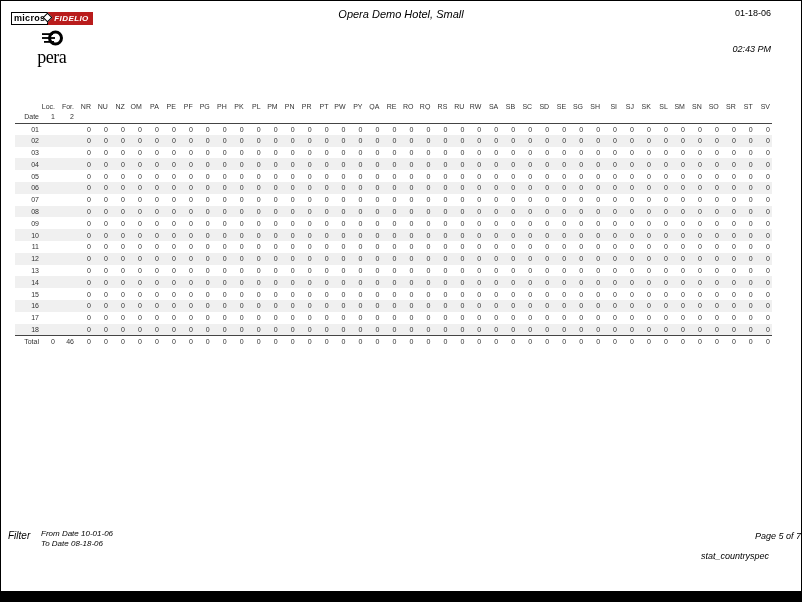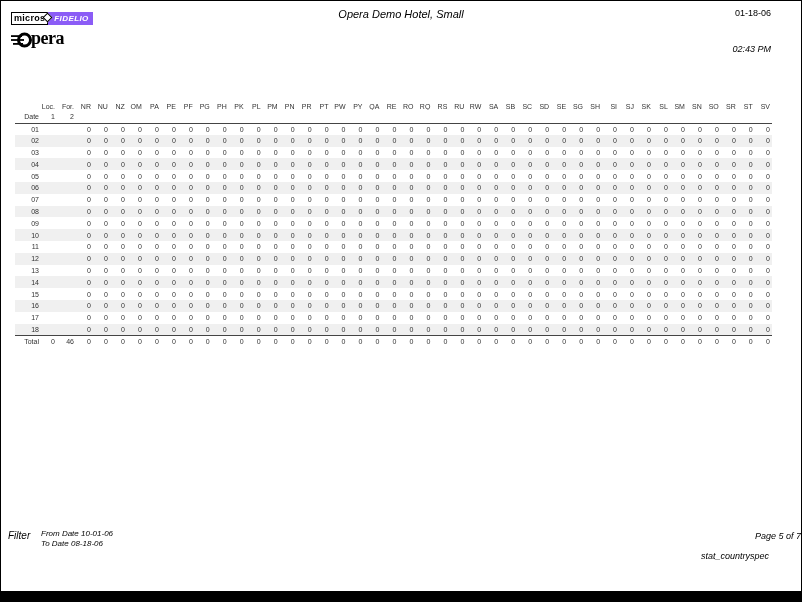--- a/index.html
+++ b/index.html
@@ -8,23 +8,23 @@
     position:relative; width:802px; height:602px;
     background:#fff; border:1px solid #000; overflow:hidden;
     font-family:"Liberation Sans", sans-serif; color:#000;
   }
   .window-bottom-edge { position:absolute; left:0; right:0; bottom:0; height:10px; background:#000; }
 
   
   .logo-block { position:absolute; left:10px; top:11px; }
   .micros-fidelio { display:flex; align-items:stretch; height:13px; font-size:9px; font-weight:bold; line-height:11px; }
   .micros { border:1px solid #000; background:#fff; color:#000; padding:0 2px; letter-spacing:.3px; }
-  .fidelio { position:relative; background:#8b5cf6; color:#fff; padding:1px 4px 0 6px; font-style:italic; letter-spacing:.4px; font-size:8px; line-height:11px; }
+  .fidelio { position:relative; background:#b91c1c; color:#fff; padding:1px 4px 0 6px; font-style:italic; letter-spacing:.4px; font-size:8px; line-height:11px; }
   .fidelio-diamond { position:absolute; left:-4px; top:2px; width:7px; height:7px; background:#fff; border:1px solid #000; transform:rotate(45deg); }
-  .opera-logo { margin-top:3px; display:flex; align-items:flex-end; font-family:"Liberation Serif", serif; font-size:18px; font-weight:700; letter-spacing:-0.5px; }
+  .opera-logo { margin-top:3px; display:flex; align-items:center; font-family:"Liberation Serif", serif; font-size:18px; font-weight:400; letter-spacing:-0.5px;flex-direction:column; }
   .opera-logo svg { margin-right:-2px; }
 
   
   .hotel-name { position:absolute; top:7px; left:0; right:0; text-align:center; font-size:11px; font-style:italic; font-weight:500; }
   .report-title { position:absolute; top:45px; left:0; right:0; text-align:center; font-size:11px; font-style:italic; font-weight:bold; }
   .report-date { position:absolute; top:7px; right:30px; font-size:9px; }
   .report-time { position:absolute; top:43px; right:30px; font-size:9px; font-style:italic; }
 
   
   .stats-wrap { position:absolute; left:14px; top:96px; width:757px; }

